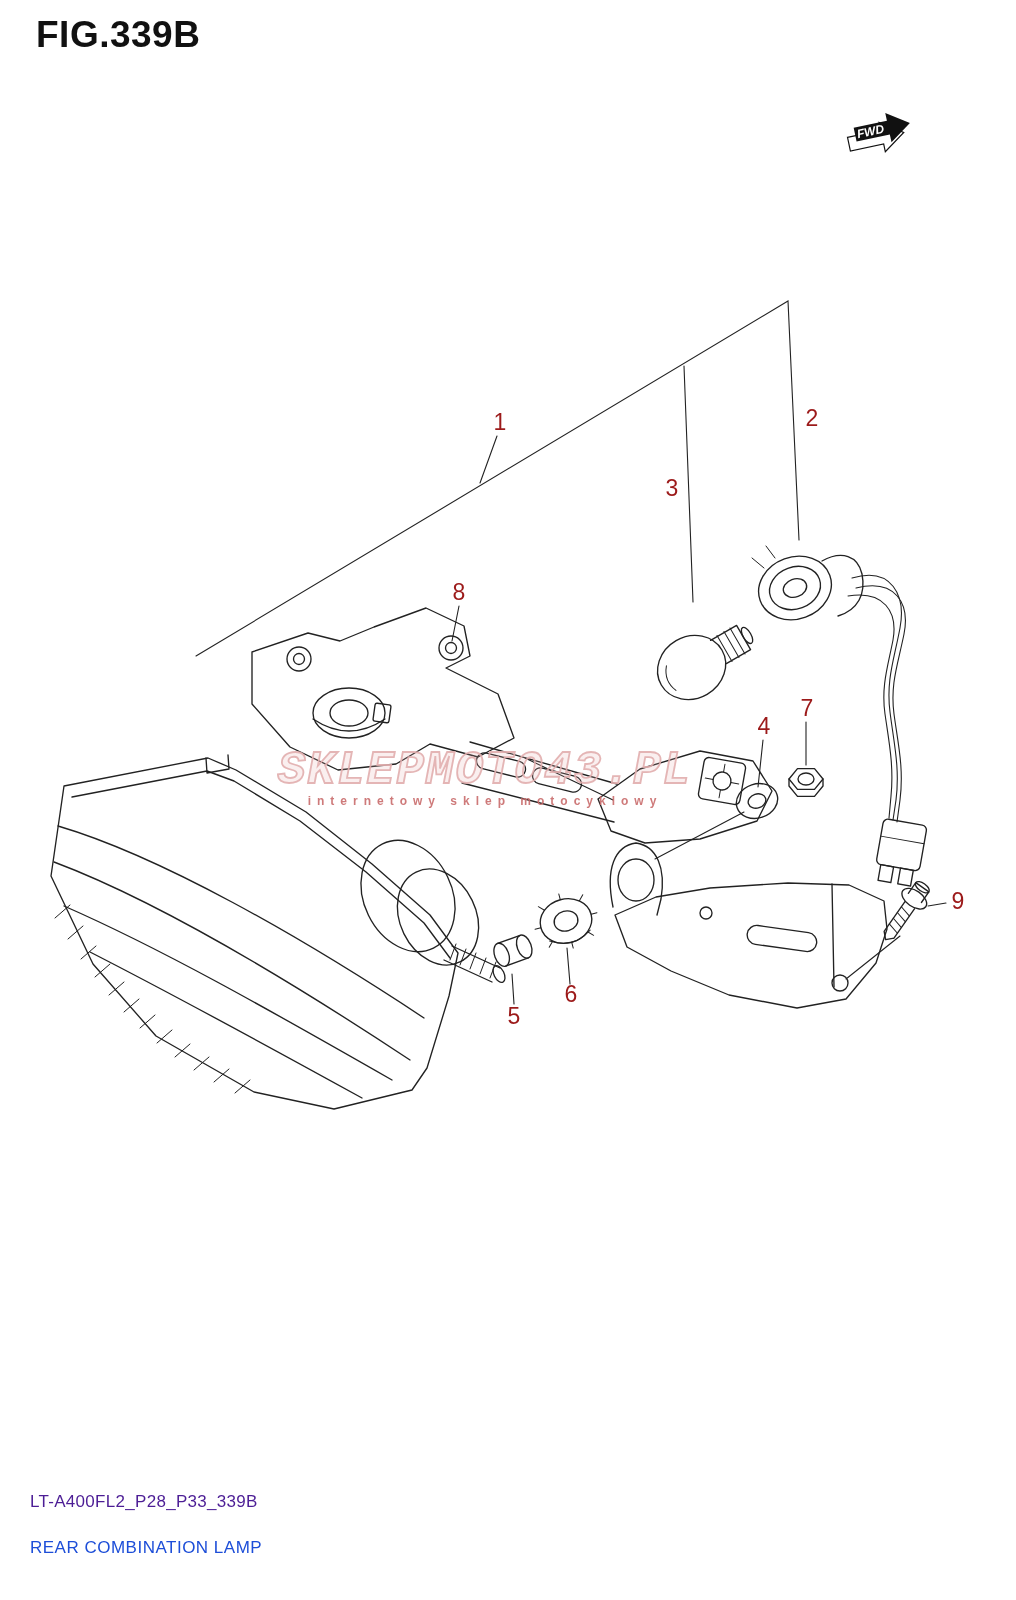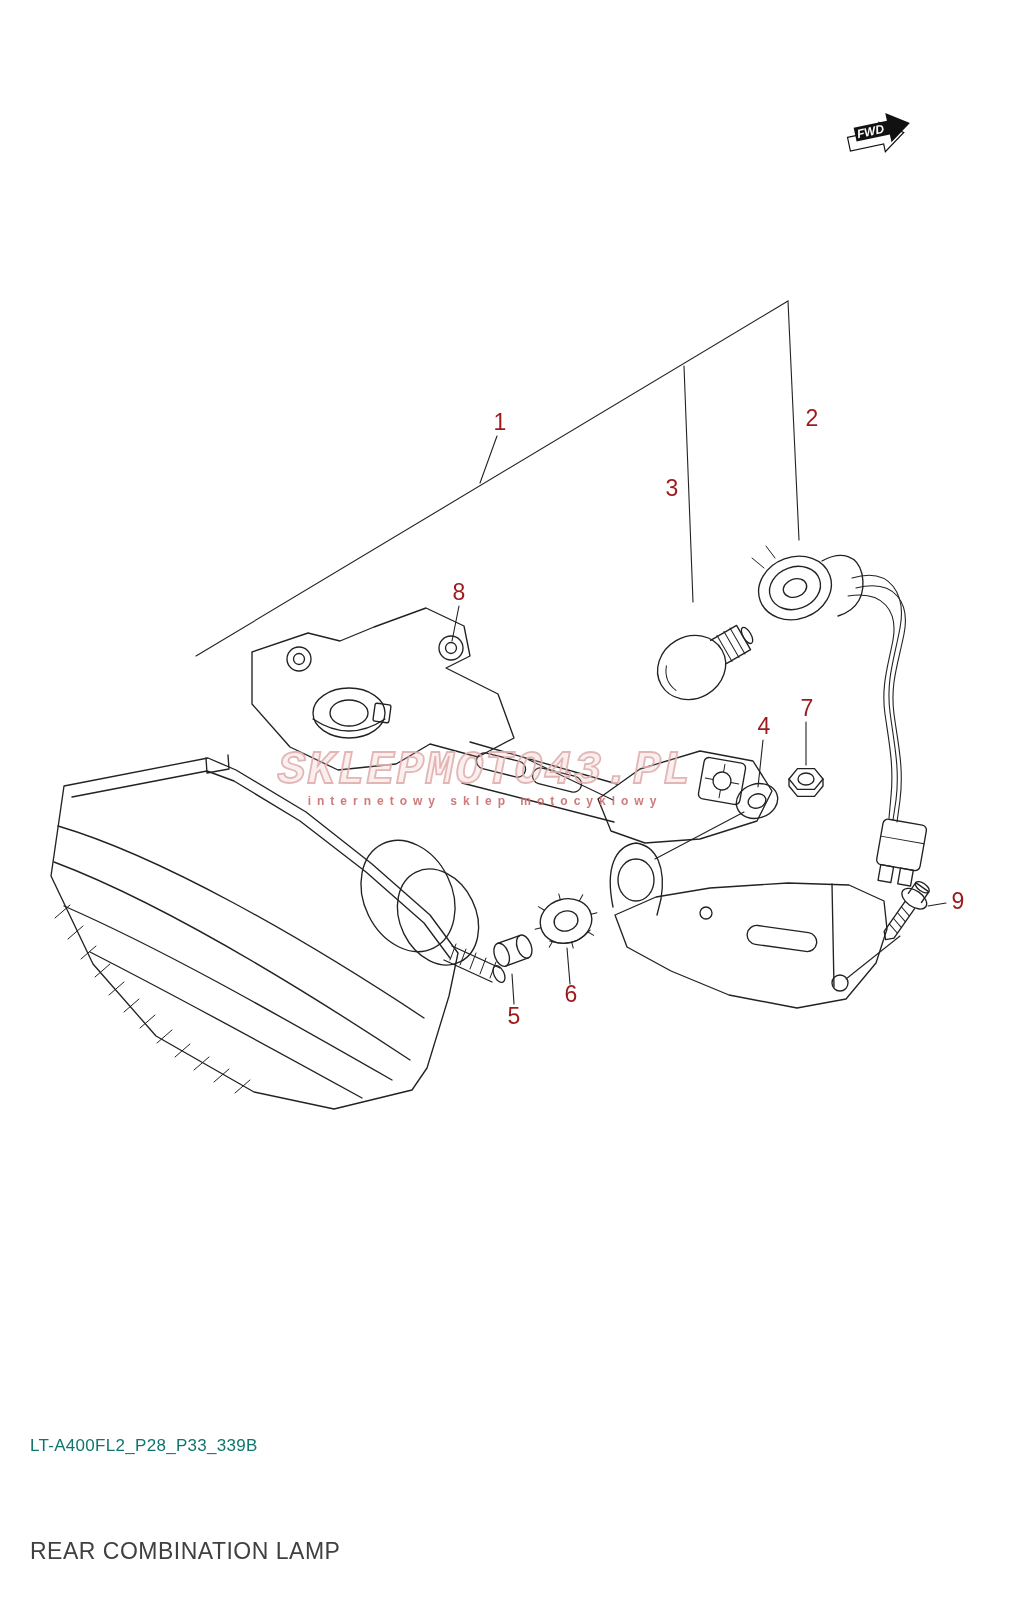--- a/index.html
+++ b/index.html
@@ -28,31 +28,32 @@
     font-size:46px;font-weight:800;font-style:italic;letter-spacing:2px;line-height:1;
     color:rgba(226,174,174,0.22);
     -webkit-text-stroke:1.8px #e2aeae;
     font-family:Liberation Mono, monospace;white-space:nowrap;
   }
   .wm-sub{
     font-size:12px;font-weight:600;letter-spacing:6px;color:#c96c6c;
     font-family:"Liberation Sans",sans-serif;white-space:nowrap;
   }
   .footer-code{
-    position:absolute;left:30px;top:1436px;font-size:17px;color:#0f766e;letter-spacing:.3px;
+    position:absolute;left:30px;top:1492px;font-size:17px;color:#4c1d95;letter-spacing:.3px;
   }
   .footer-name{
-    position:absolute;left:30px;top:1538px;font-size:23px;color:#404040;letter-spacing:.5px;
+    position:absolute;left:30px;top:1538px;font-size:17px;color:#1d4ed8;letter-spacing:.5px;
   }
 </style>
 </head>
 <body>
 
 <div class="page">
 
+  <h1 class="fig-title">FIG.339B</h1>
 
   <svg class="diagram-svg" viewBox="0 0 1016 1600">
 
     <g transform="translate(852,120) rotate(-12)">
       <path d="M0,8 L34,8 L34,0 L56,15 L34,30 L34,22 L0,22 Z" transform="translate(-8,8)" fill="none" stroke="#111" stroke-width="1.2"></path>
       <path d="M0,8 L34,8 L34,0 L56,15 L34,30 L34,22 L0,22 Z" fill="#111"></path>
       <text class="fwd-text" x="2" y="19">FWD</text>
     </g>
 
     <g stroke="#222" stroke-width="1.1" fill="none" stroke-linecap="round">

